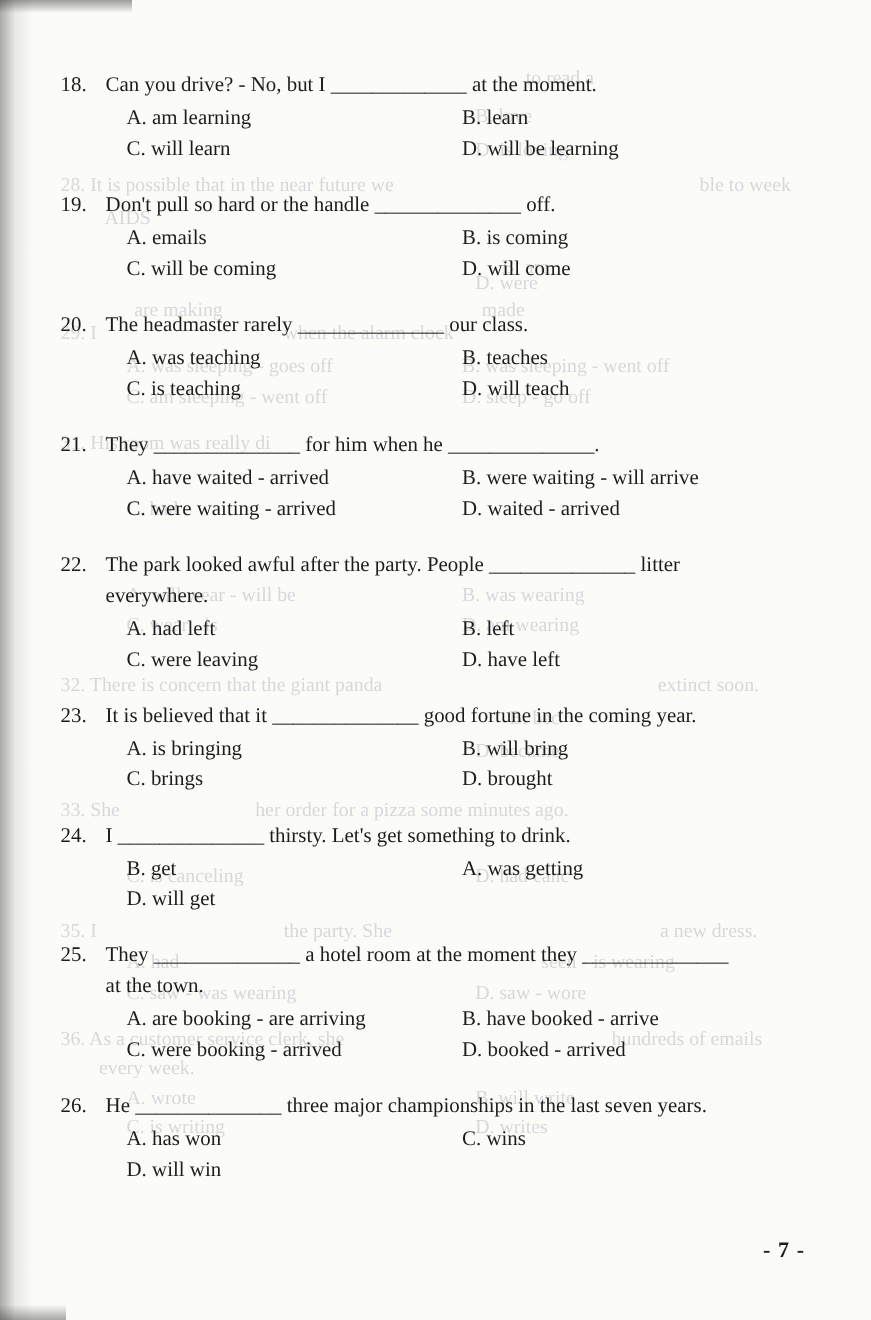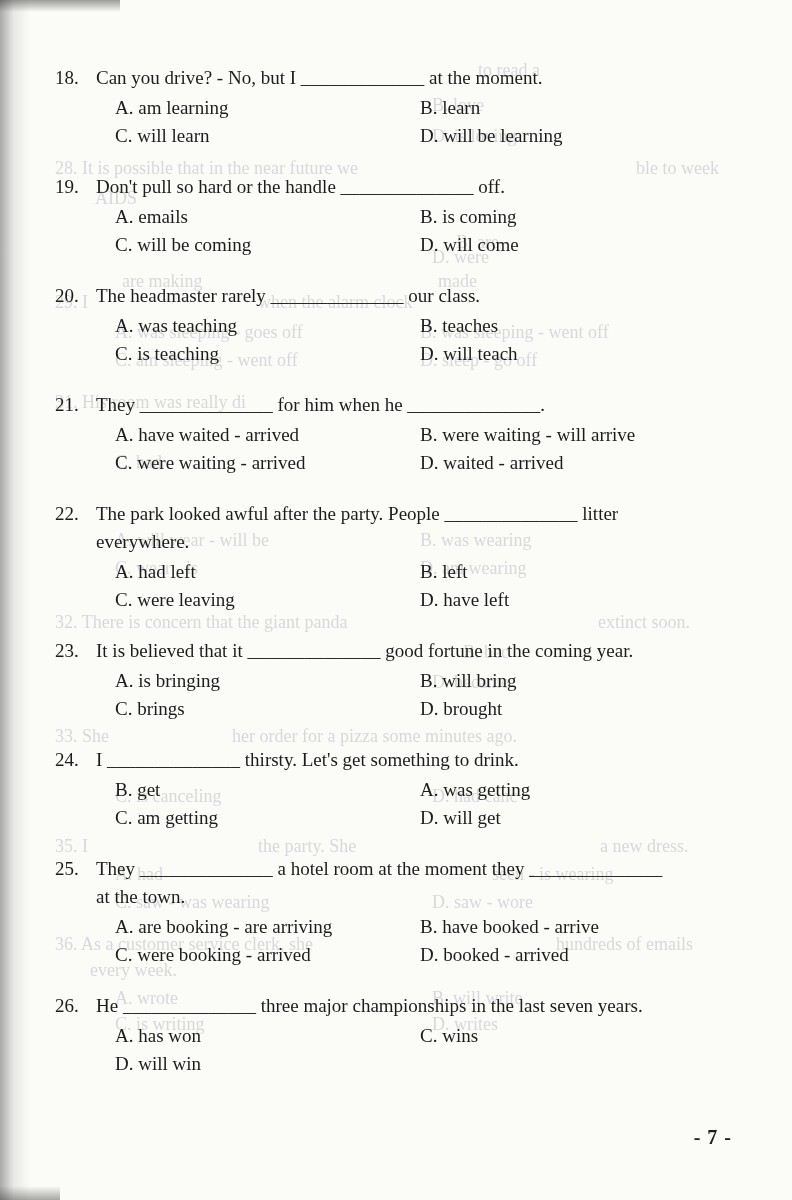--- a/index.html
+++ b/index.html
@@ -180,21 +180,20 @@
     </div>
   </div>
 
   <div class="q">
     <div class="q-head">
       <span class="q-num">24.</span><span class="q-text">I ______________ thirsty. Let's get something to drink.</span>
     </div>
     <div class="opts">
       <span class="opt">B. get</span>
       <span class="opt">A. was getting</span>
-      <span class="opt">C. am getting</span>
       <span class="opt">D. will get</span>
     </div>
   </div>
 
   <div class="q">
     <div class="q-head">
       <span class="q-num">25.</span><span class="q-text">They ______________ a hotel room at the moment they ______________
 at the town.</span>
     </div>
     <div class="opts">

